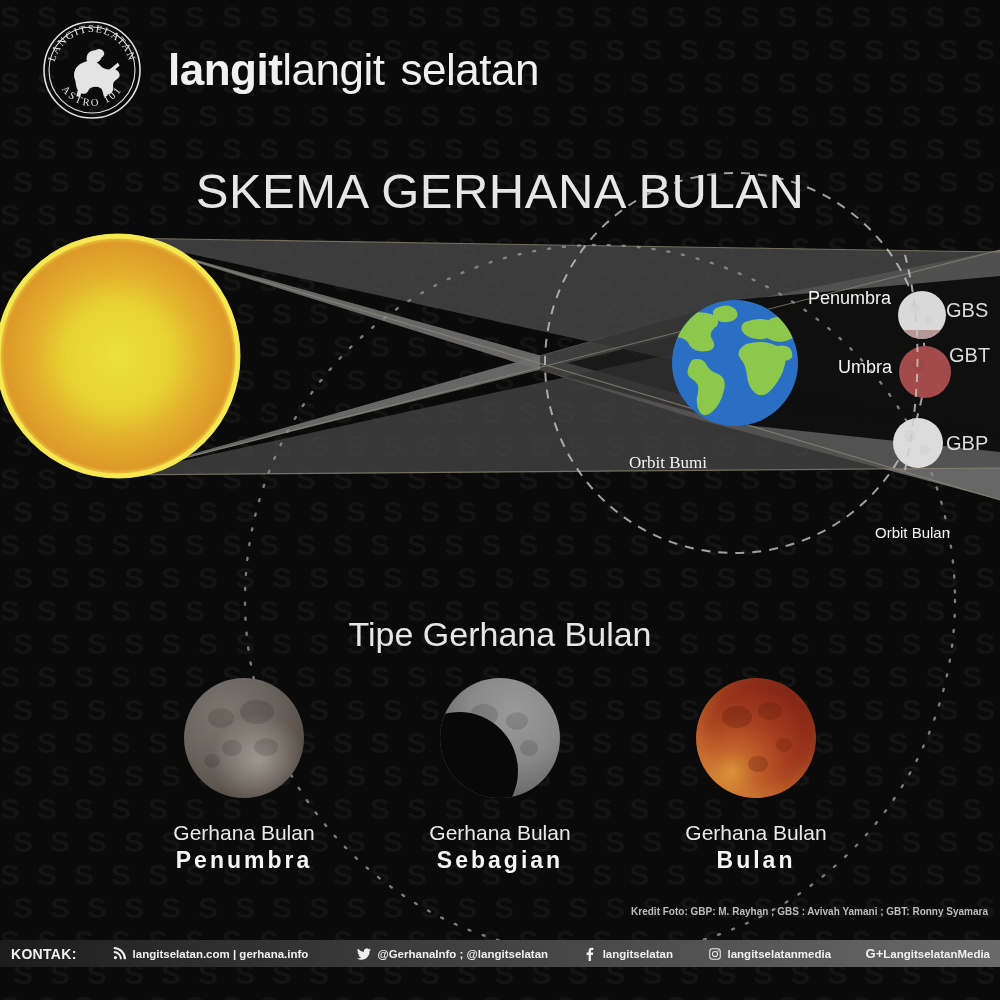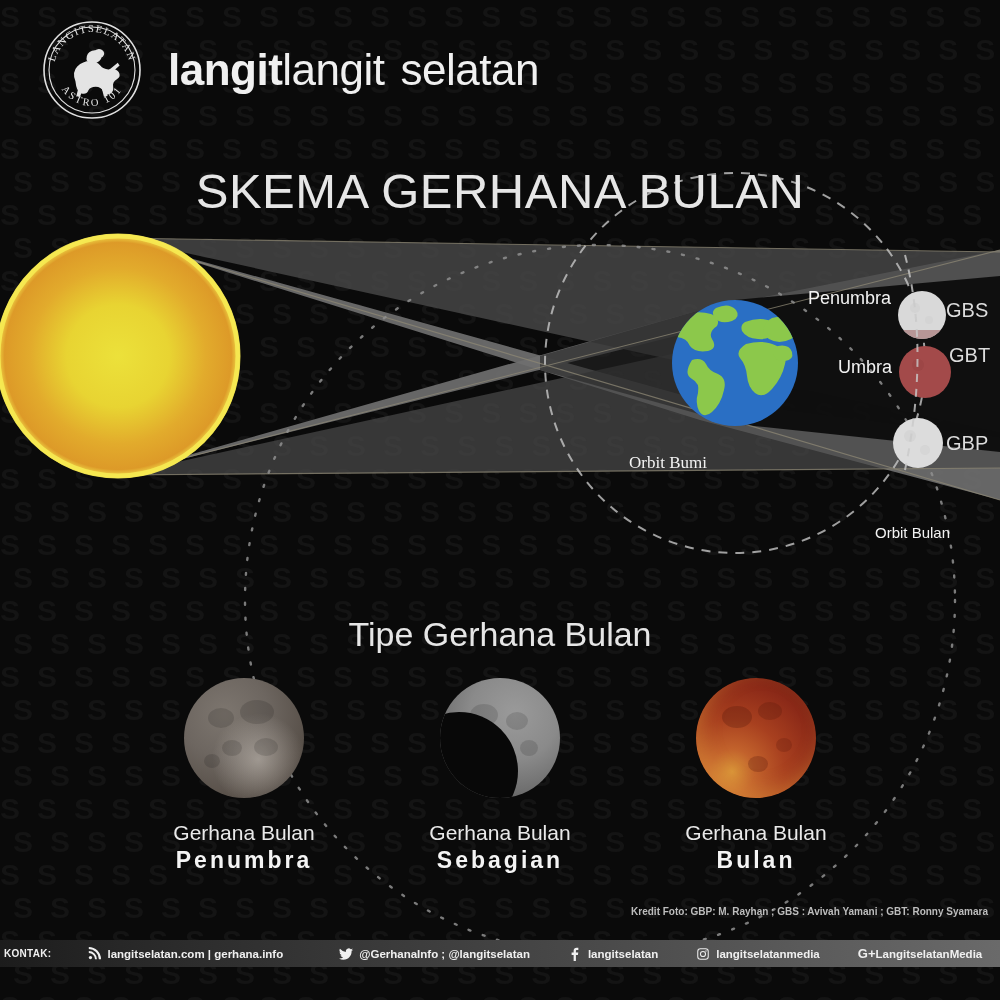--- a/index.html
+++ b/index.html
@@ -202,23 +202,23 @@
     display: flex;
     align-items: center;
     height: 27px;
     white-space: nowrap;
     font-size: 11.5px;
     font-weight: bold;
     color: #f0f0f0;
     padding: 0 10px;
   }
   #footer .f-kontak {
-    padding-left: 4px;
+    padding-left: 11px;
     padding-right: 26px;
-    font-size: 10px;
+    font-size: 14px;
     letter-spacing: 0.3px;
   }
   #footer .f-icon {
     display: inline-flex;
     align-items: center;
     justify-content: center;
     margin-right: 6px;
     width: 14px; height: 14px;
     flex: 0 0 auto;
   }

